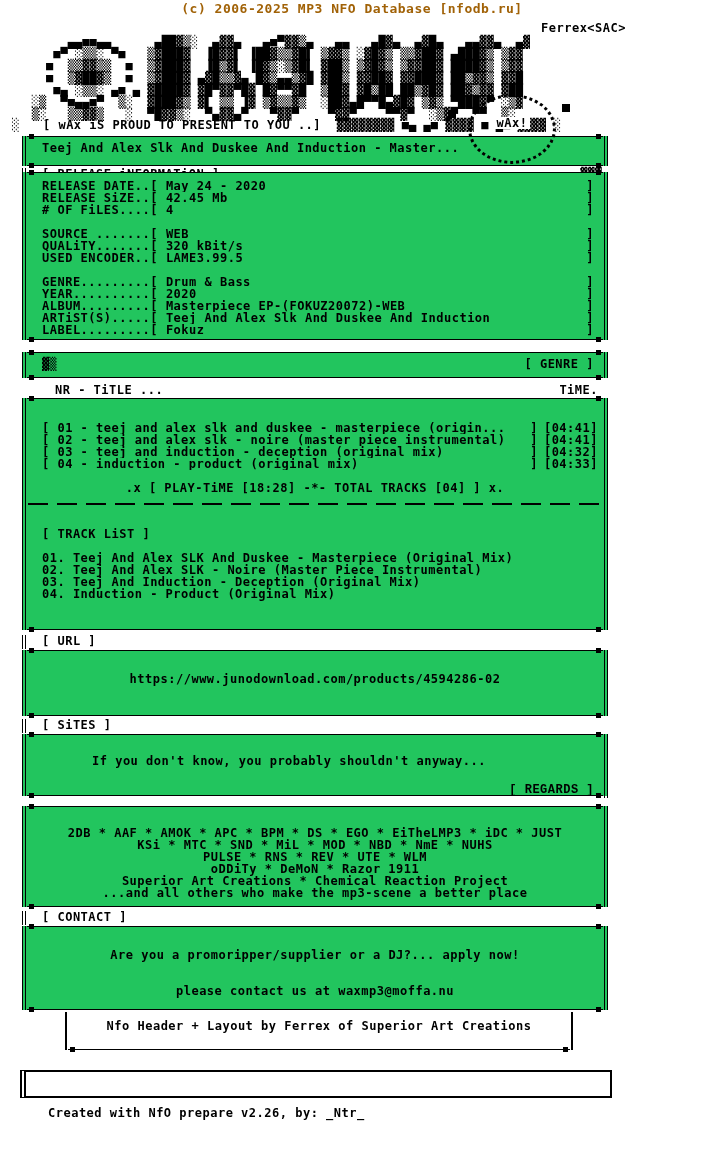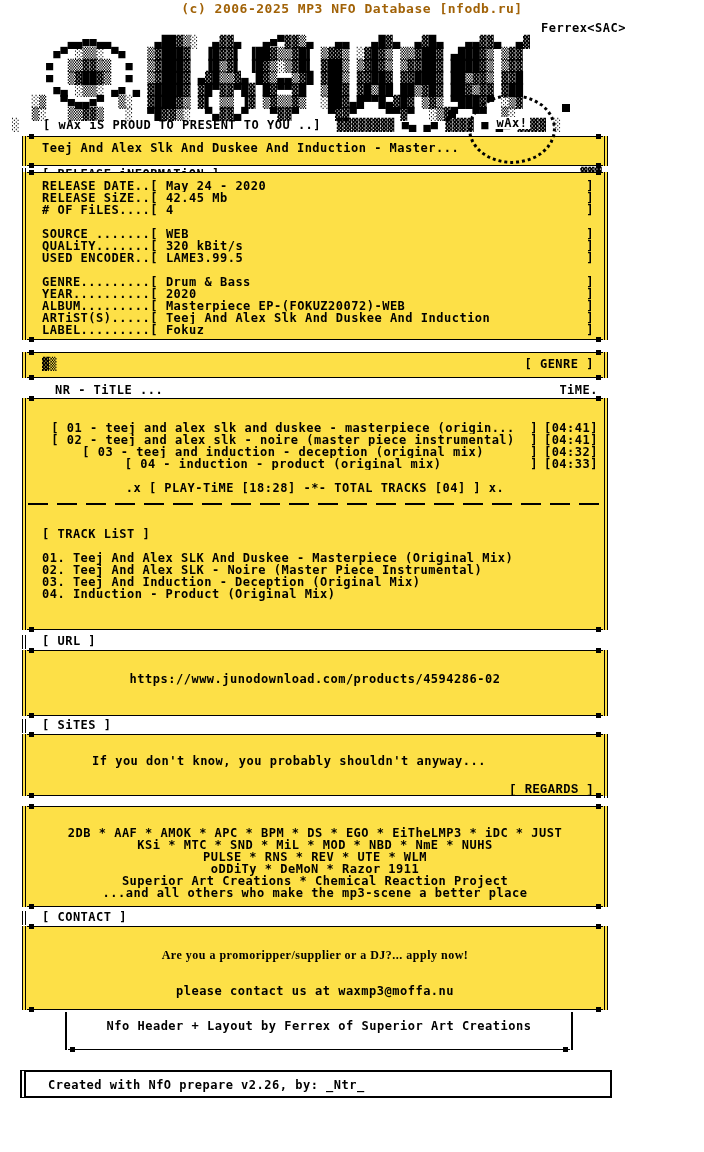--- a/index.html
+++ b/index.html
@@ -25,21 +25,21 @@
     font-size:12px;line-height:12px;letter-spacing:0;
     white-space:pre;
   }
   
   .box{
     position:absolute;
     left:22px;width:586px;
     border-left:4px double #000;
     border-right:4px double #000;
     box-sizing:border-box;
-    background:#fde047;
+    background:#22c55e;
   }
   .rule{
     position:relative;height:1px;background:#000;margin:0 1px;
   }
   .rule::before,.rule::after{
     content:"";position:absolute;top:-2px;width:5px;height:5px;background:#000;
   }
   .rule::before{left:2px;} .rule::after{right:2px;}
   .rule-dashed{
     height:2px;margin:0 1px;
@@ -48,21 +48,21 @@
   .label-row{
     position:absolute;left:22px;width:586px;
     border-left:4px double #000;
     box-sizing:border-box;
     padding-left:16px;height:14px;
   }
   .label-row.right{text-align:right;padding-right:10px;border-left:none;border-right:4px double #000;}
   .kv{display:flex;padding:0 10px 0 16px;height:12px;}
   .kv .val{flex:1;margin-left:8px;white-space:nowrap;overflow:hidden;}
   .trackrow{display:flex;padding:0 6px 0 16px;height:12px;white-space:nowrap;}
-  .trackrow .t-main{flex:1;overflow:hidden;text-align:center;}
+  .trackrow .t-main{flex:1;overflow:hidden;}
   .trackrow .t-end{margin-left:6px;}
   .spacer12{height:12px;}
   .shade{letter-spacing:0;}
   .wax-circle{
     position:absolute;left:468px;top:94px;width:88px;height:70px;
     border:3px dotted #000;border-radius:50%;
     box-sizing:border-box;z-index:3;background:transparent;
     text-align:center;
   }
   .wax-circle .wax-txt{display:inline-block;margin-top:20px;background:#fff;padding:0 3px;}
@@ -258,27 +258,27 @@
       <div class="center">Superior Art Creations * Chemical Reaction Project</div>
       <div class="center">...and all others who make the mp3-scene a better place</div>
     </div>
     <div class="rule" style="position:absolute;bottom:0;left:1px;right:1px;margin:0;"></div>
   </div>
 
   <div class="label-row" style="top:911px;"><span>[ CONTACT ]</span></div>
 
   <div class="box" style="top:926px;height:84px;">
     <div class="rule"></div>
-    <div class="center" style="padding-top:22px;font-family:Liberation Serif, serif;">Are you a promoripper/supplier or a DJ?... apply now!</div>
+    <div class="center" style="padding-top:22px;">Are you a promoripper/supplier or a DJ?... apply now!</div>
     <div class="center" style="padding-top:24px;">please contact us at waxmp3@moffa.nu</div>
     <div class="rule" style="position:absolute;bottom:0;left:1px;right:1px;margin:0;"></div>
   </div>
 
   <div class="abs" style="top:1012px;left:65px;width:508px;height:38px;border-left:2px solid #000;border-right:2px solid #000;box-sizing:border-box;">
     <div class="center" style="padding-top:8px;">Nfo Header + Layout by Ferrex of Superior Art Creations</div>
     <div class="rule" style="position:absolute;bottom:0;left:1px;right:1px;margin:0;"></div>
   </div>
 
   <div class="abs" style="top:1070px;left:20px;width:592px;height:28px;border:2px solid #000;border-left:6px double #000;box-sizing:border-box;">
-    <div style="padding:7px 18px 0 22px;">Created with NfO prepare v2.26, by: _Ntr_</div>
+    <div style="padding:7px 18px 0 22px;margin-top:28px;">Created with NfO prepare v2.26, by: _Ntr_</div>
   </div>
 
 </div>
 
 </body></html>

